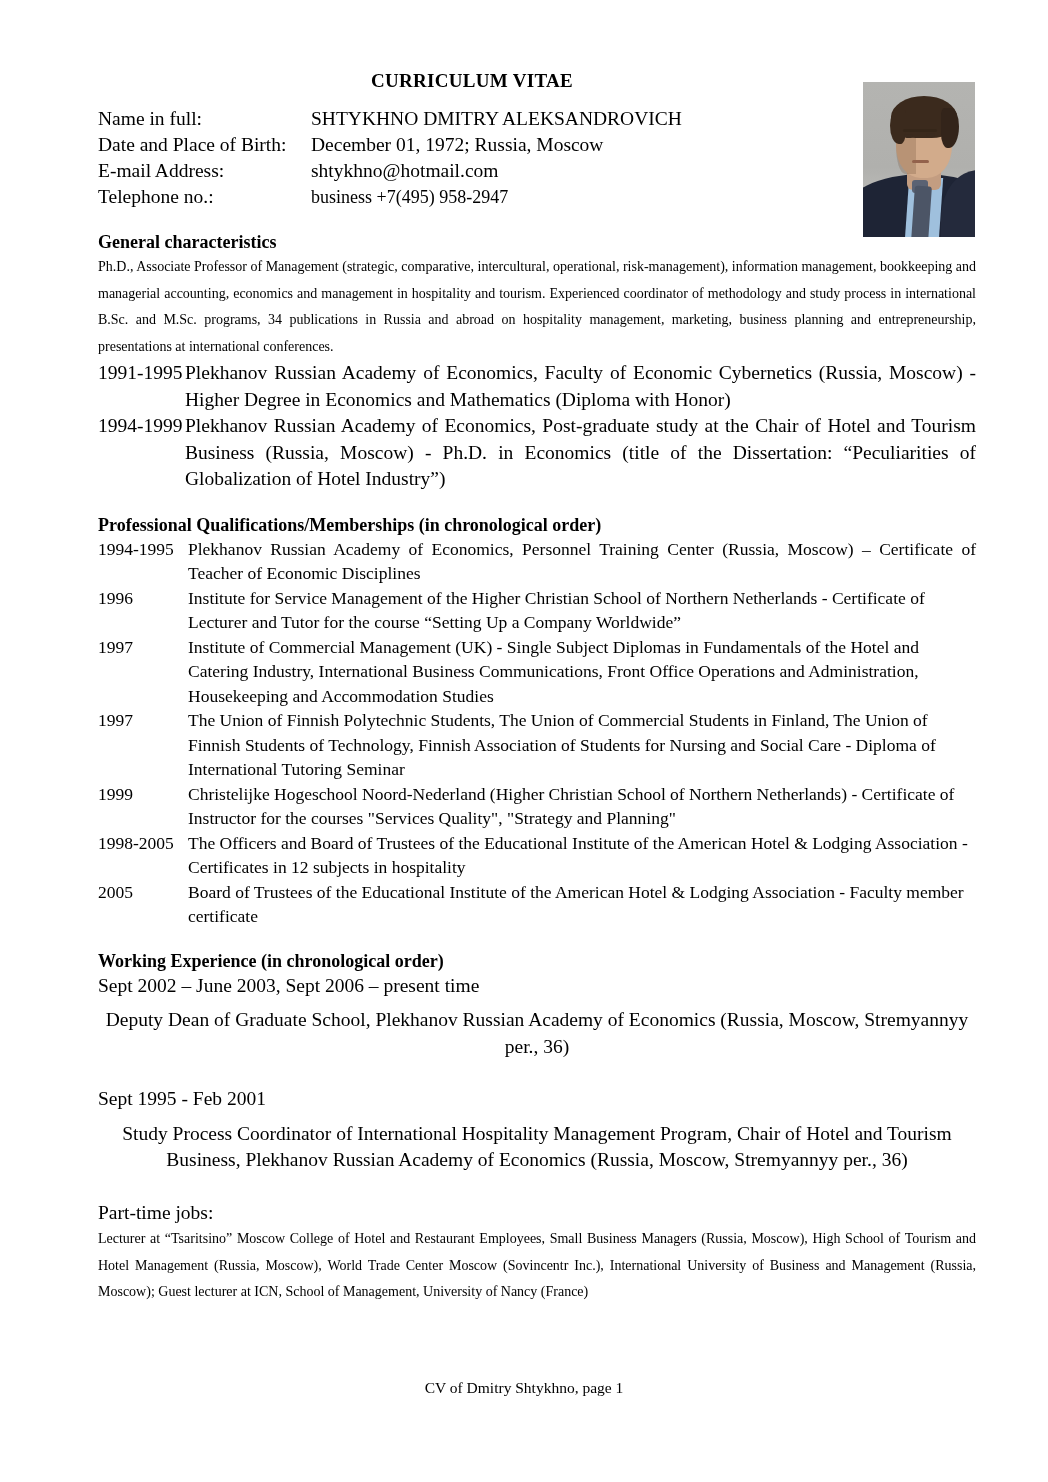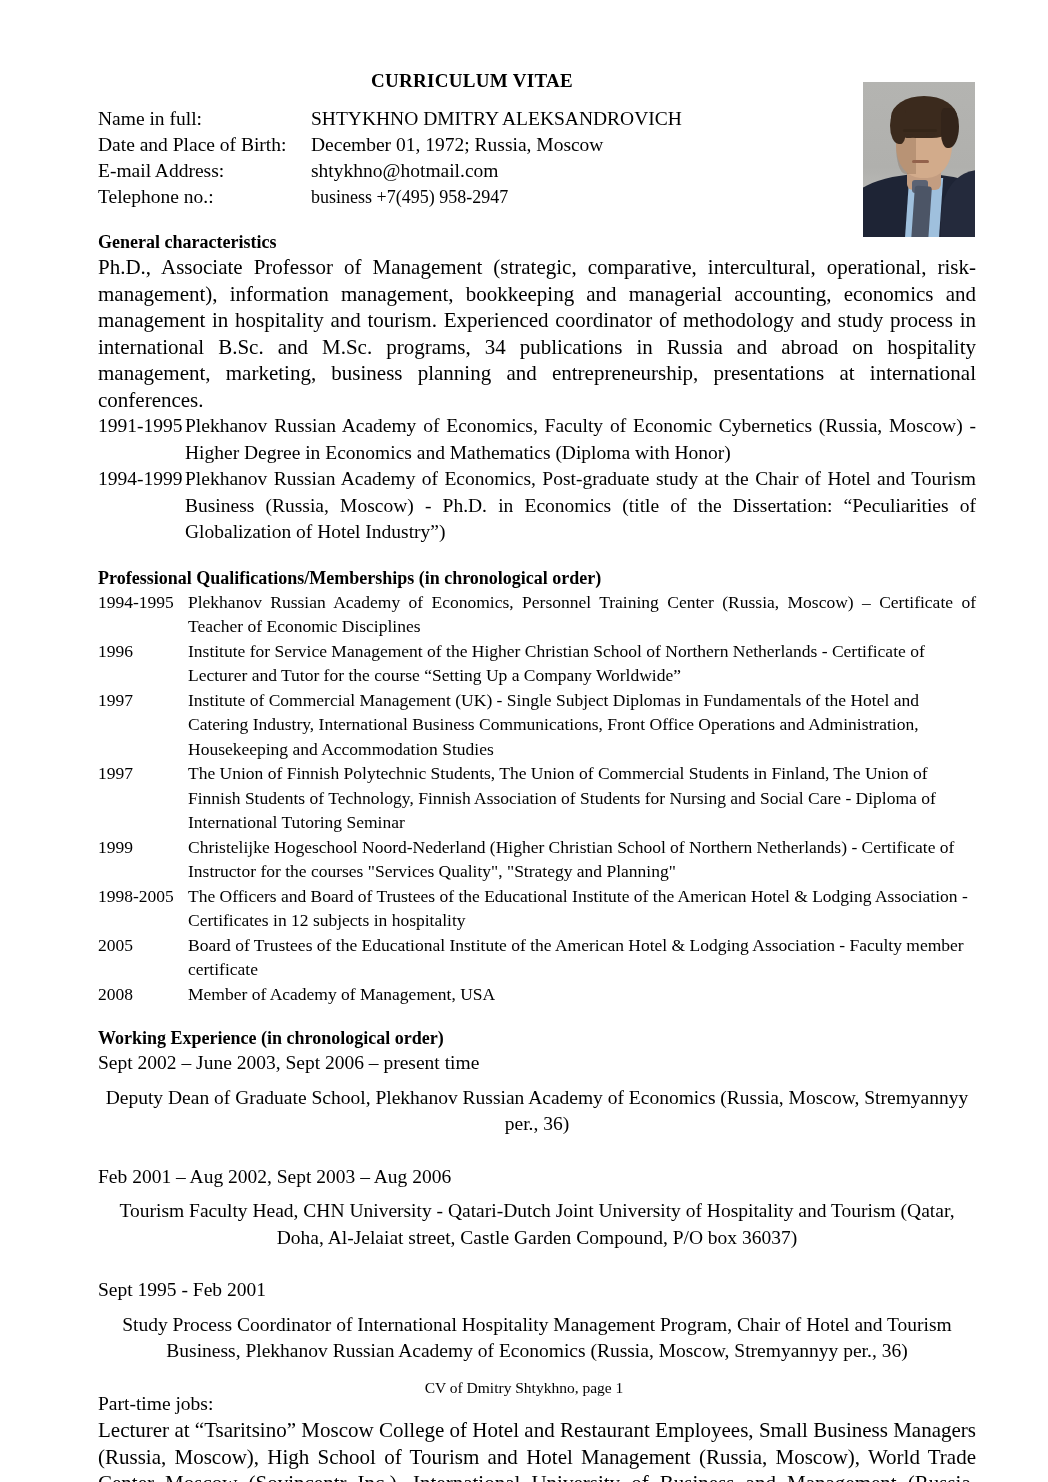--- a/index.html
+++ b/index.html
@@ -178,21 +178,21 @@
   h2.sec {
     font-size: 18px;
     font-weight: bold;
     margin: 20px 0 0 0;
     padding: 0;
     line-height: 24px;
   }
 
   
   p.para {
-    font-size: 21px;
+    font-size: 14px;
     line-height: 26.5px;
     margin: 0;
     text-align: justify;
     text-justify: inter-word;
   }
 
   
   .entries { margin: 0; padding: 0; }
   .entry {
     display: flex;
@@ -329,37 +329,29 @@
         <div class="desc">Christelijke Hogeschool Noord-Nederland (Higher Christian School of Northern Netherlands) - Certificate of Instructor for the courses "Services Quality", "Strategy and Planning"</div>
       </div>
       <div class="entry">
         <div class="yr">1998-2005</div>
         <div class="desc">The Officers and Board of Trustees of the Educational Institute of the American Hotel &amp; Lodging Association - Certificates in 12 subjects in hospitality</div>
       </div>
       <div class="entry">
         <div class="yr">2005</div>
         <div class="desc">Board of Trustees of the Educational Institute of the American Hotel &amp; Lodging Association - Faculty member certificate</div>
       </div>
-      <div class="entry">
-        <div class="yr">2008</div>
-        <div class="desc">Member of Academy of Management, USA</div>
-      </div>
     </div>
 
     <h2 class="sec">Working Experience (in chronological order)</h2>
 
     <div class="job">
       <div class="dates">Sept 2002 – June 2003, Sept 2006 – present time</div>
       <div class="role">Deputy Dean of Graduate School, Plekhanov Russian Academy of Economics (Russia, Moscow, Stremyannyy per., 36)</div>
     </div>
 
-    <div class="job">
-      <div class="dates">Feb 2001 – Aug 2002, Sept 2003 – Aug 2006</div>
-      <div class="role">Tourism Faculty Head, CHN University - Qatari-Dutch Joint University of Hospitality and Tourism (Qatar, Doha, Al-Jelaiat street, Castle Garden Compound, P/O box 36037)</div>
-    </div>
 
     <div class="job">
       <div class="dates">Sept 1995 - Feb 2001</div>
       <div class="role">Study Process Coordinator of International Hospitality Management Program, Chair of Hotel and Tourism Business, Plekhanov Russian Academy of Economics (Russia, Moscow, Stremyannyy per., 36)</div>
     </div>
 
     <div class="parttime">
       <div class="lead">Part-time jobs:</div>
       <p class="para">Lecturer at “Tsaritsino” Moscow College of Hotel and Restaurant Employees, Small Business Managers (Russia, Moscow), High School of Tourism and Hotel Management (Russia, Moscow), World Trade Center Moscow (Sovincentr Inc.), International University of Business and Management (Russia, Moscow); Guest lecturer at ICN, School of Management, University of Nancy (France)</p>
     </div>

